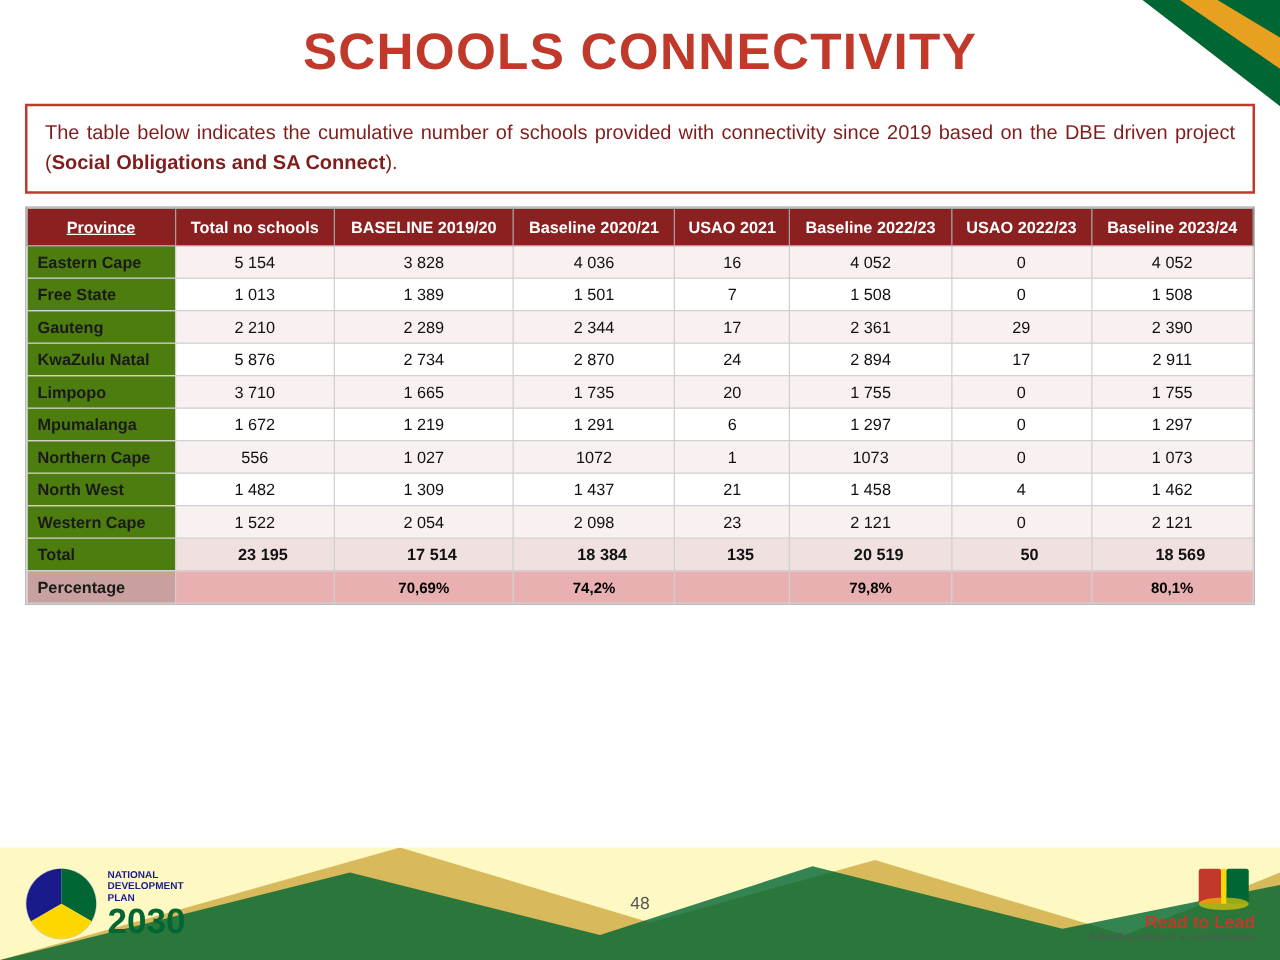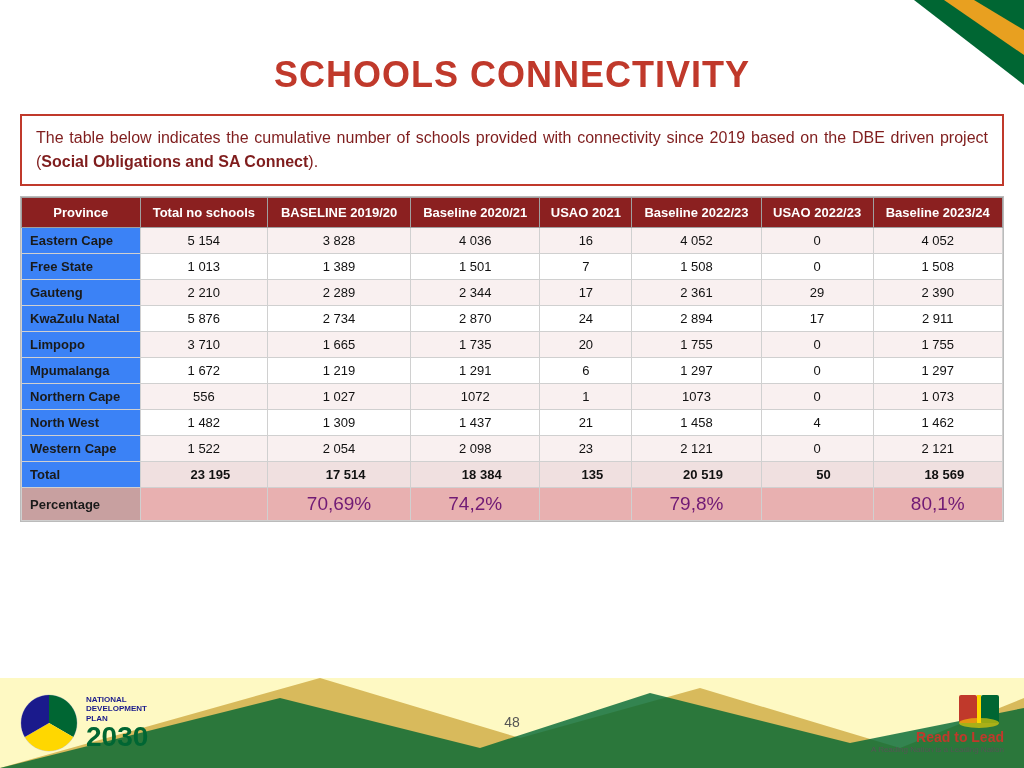--- a/index.html
+++ b/index.html
@@ -13,26 +13,25 @@
     }
 
     .title-section {
       text-align: center;
       padding: 18px 20px 10px;
       position: relative;
       z-index: 5;
     }
 
     .page-title {
-      font-size: 36px;
+      font-size: 41px;
       font-weight: bold;
       color: #c0392b;
       letter-spacing: 1px;
       text-transform: uppercase;
-      margin-top: 36px;
     }
 
     .description-box {
       border: 2px solid #c0392b;
       margin: 8px 20px 10px 20px;
       padding: 10px 14px;
       font-size: 16px;
       line-height: 1.5;
       color: #7f1d1d;
       text-align: justify;
@@ -58,35 +57,36 @@
     thead tr th {
       background-color: #8B2020;
       color: #ffffff;
       font-weight: bold;
       padding: 7px 6px;
       text-align: center;
       border: 1px solid #a0a0a0;
     }
 
     thead tr th:first-child {
+      text-decoration: underline;
     }
 
     
     tbody tr td {
       padding: 5px 8px;
       border: 1px solid #d0d0d0;
       text-align: center;
       color: #111;
       font-size: 13px;
     }
 
     tbody tr td:first-child {
       text-align: left;
       font-weight: bold;
-      background-color: #3b82f6;
+      background-color: #4d7c0f;
       color: #1a1a1a;
       font-size: 13px;
       padding-left: 8px;
     }
 
     
     tbody tr:nth-child(odd) td:not(:first-child) {
       background-color: #f9f0f0;
     }
     tbody tr:nth-child(even) td:not(:first-child) {
@@ -107,23 +107,23 @@
       background-color: #e8b0b0 !important;
       font-weight: bold;
       font-size: 14px;
     }
     .percentage-row td:first-child {
       background-color: #c8a0a0 !important;
       color: #1a1a1a;
       font-weight: bold;
     }
     .percentage-row .pct-value {
-      color: #701a75;
-      font-weight: normal;
-      font-size: 19px;
+      color: #000000;
+      font-weight: bold;
+      font-size: 12px;
     }
 
     
     .bottom-bar {
       position: absolute;
       bottom: 0;
       left: 0;
       right: 0;
       height: 90px;
       background: #fef9c3;

